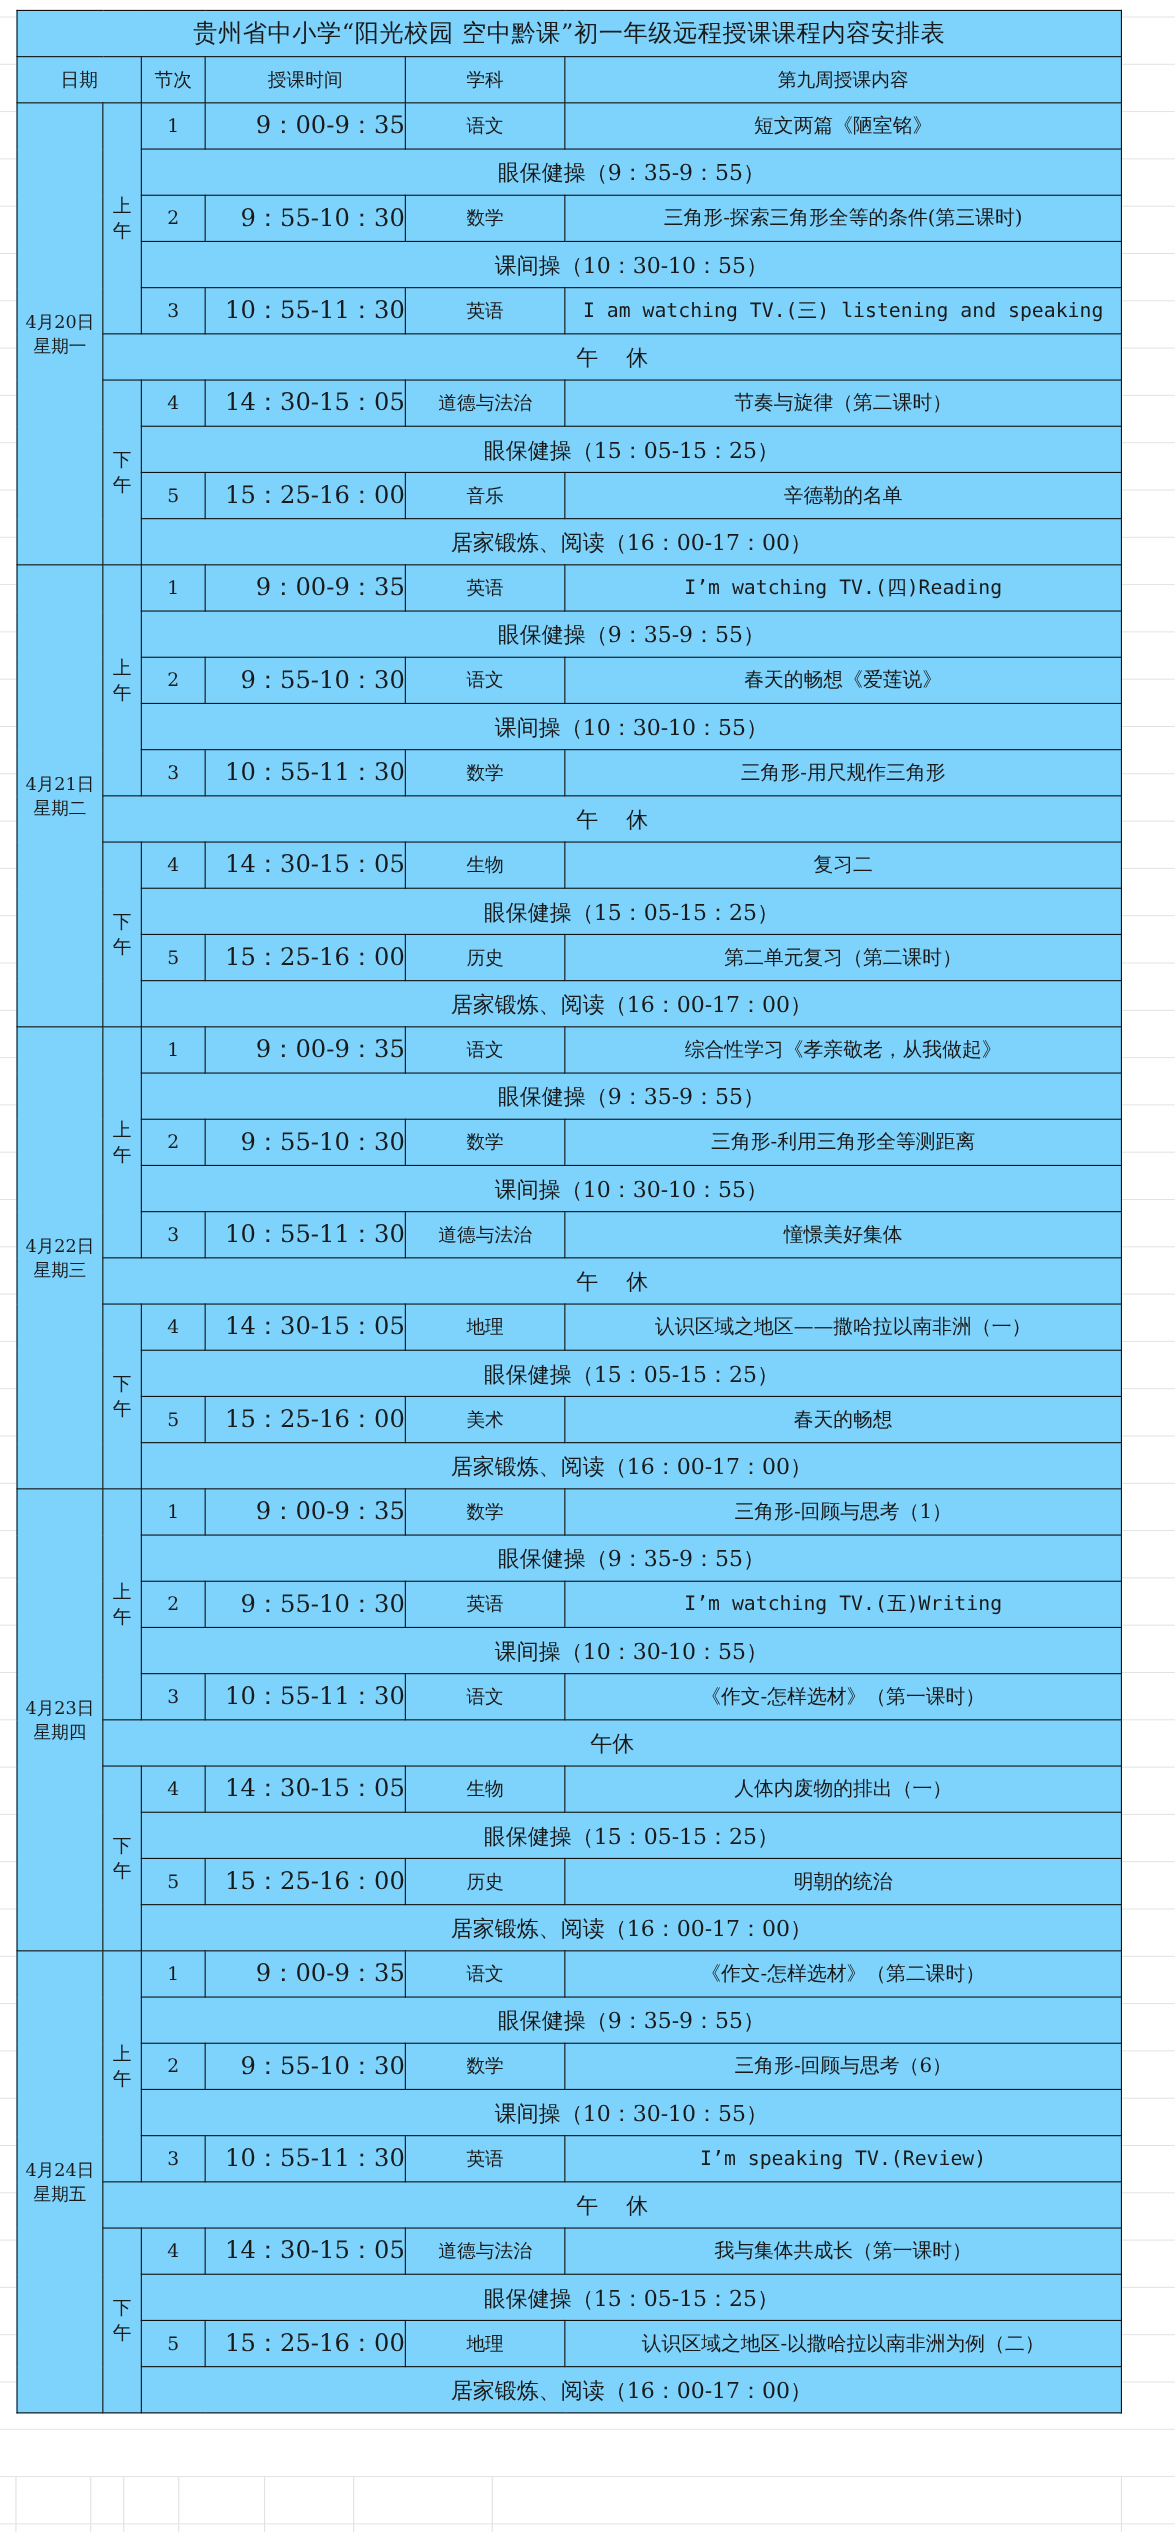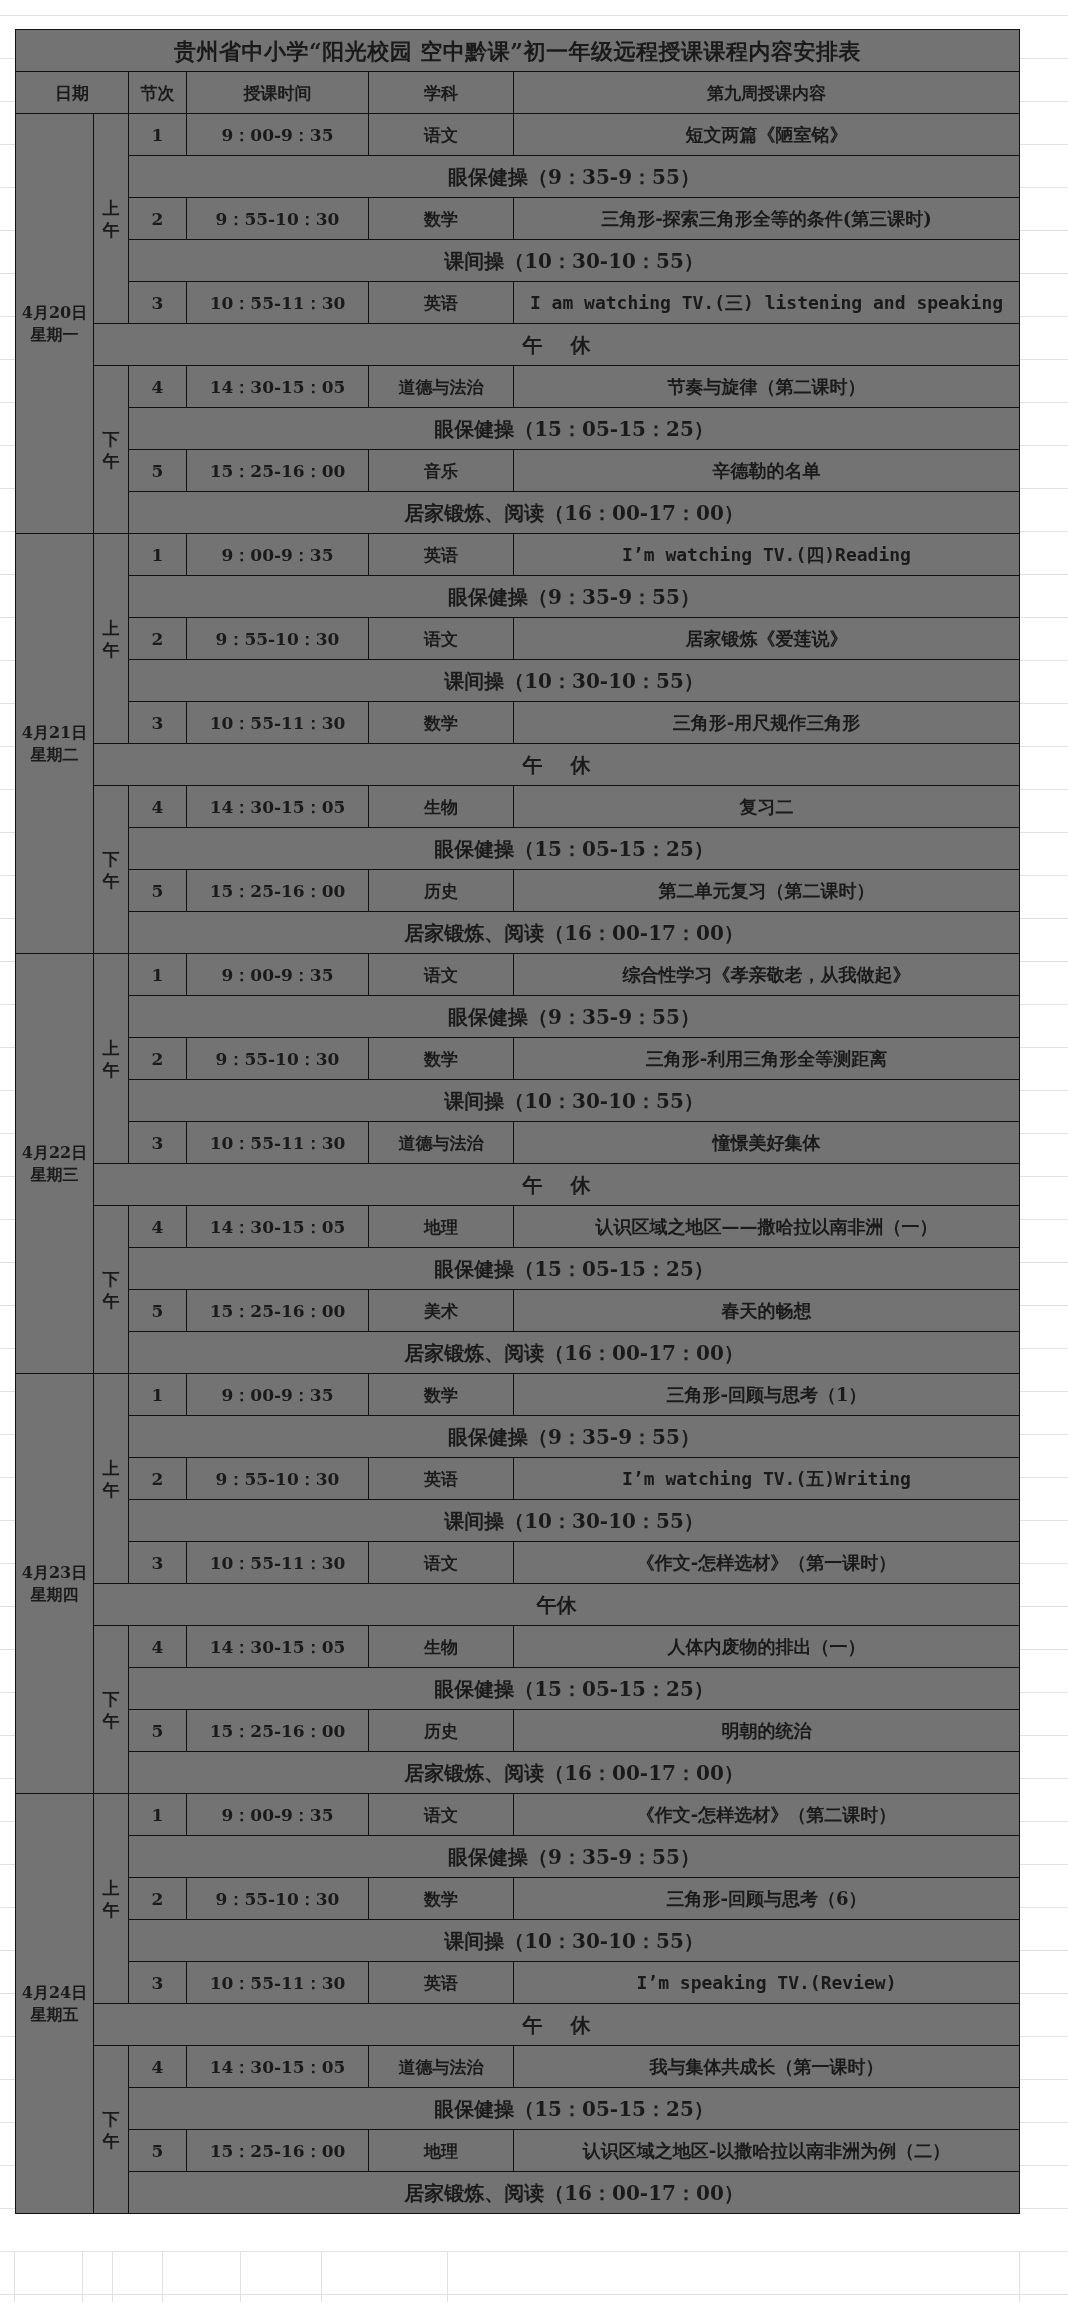--- a/index.html
+++ b/index.html
@@ -5,31 +5,31 @@
   html, body { margin:0; padding:0; background:#ffffff; }
   body { width:1068px; height:2302px; position:relative; overflow:hidden;
          font-family:"DejaVu Serif","Liberation Serif",serif; color:#1a1a1a; }
   .bggrid { position:absolute; left:0; top:0; width:1068px; height:2302px;
     background-image:
       linear-gradient(to bottom, #e2e2e2 1px, transparent 1px);
     background-size: 1068px 43px;
     background-position: 0 15px; }
   .bgcols { position:absolute; left:0; top:2251px; width:1068px; height:51px; }
   .bgcols span { position:absolute; top:0; bottom:0; width:1px; background:#e2e2e2; }
-  table { position:absolute; left:15px; top:29px; border-collapse:collapse;
-          table-layout:fixed; background:#737373;font-weight:bold; }
+  table { position:absolute; left:15px; top:9px; border-collapse:collapse;
+          table-layout:fixed; background:#7dd3fc; }
   td { border:1.5px solid #111; padding:0; text-align:center; vertical-align:middle;
        height:41px; font-size:17px; line-height:20px; white-space:nowrap; overflow:hidden; }
   td.title { font-size:22px; height:41px; letter-spacing:0.5px; }
   td.hdr { font-size:17px; }
   td.date { font-size:16px; line-height:22px; }
   td.ampm { font-size:17px; line-height:22px; }
   td.ampm span { display:block; }
   td.period { font-size:17px; }
-  td.time { font-size:17px; }
+  td.time { font-size:22px;text-align:right; }
   td.content { font-size:18px; }
   td.span { font-size:20px; }
   .en { font-family:"DejaVu Sans Mono","Liberation Mono",monospace; font-size:16px; }
 </style>
 </head>
 <body>
 
 <div class="bggrid"></div>
 <div class="bgcols">
   <span style="left:14px"></span>
@@ -133,21 +133,21 @@
         <td class="subject">英语</td>
         <td class="content en">I’m watching TV.(四)Reading</td>
       </tr>
       <tr>
         <td class="span" colspan="4">眼保健操（9：35-9：55）</td>
       </tr>
       <tr>
         <td class="period">2</td>
         <td class="time">9：55-10：30</td>
         <td class="subject">语文</td>
-        <td class="content">居家锻炼《爱莲说》</td>
+        <td class="content">春天的畅想《爱莲说》</td>
       </tr>
       <tr>
         <td class="span" colspan="4">课间操（10：30-10：55）</td>
       </tr>
       <tr>
         <td class="period">3</td>
         <td class="time">10：55-11：30</td>
         <td class="subject">数学</td>
         <td class="content">三角形-用尺规作三角形</td>
       </tr>

